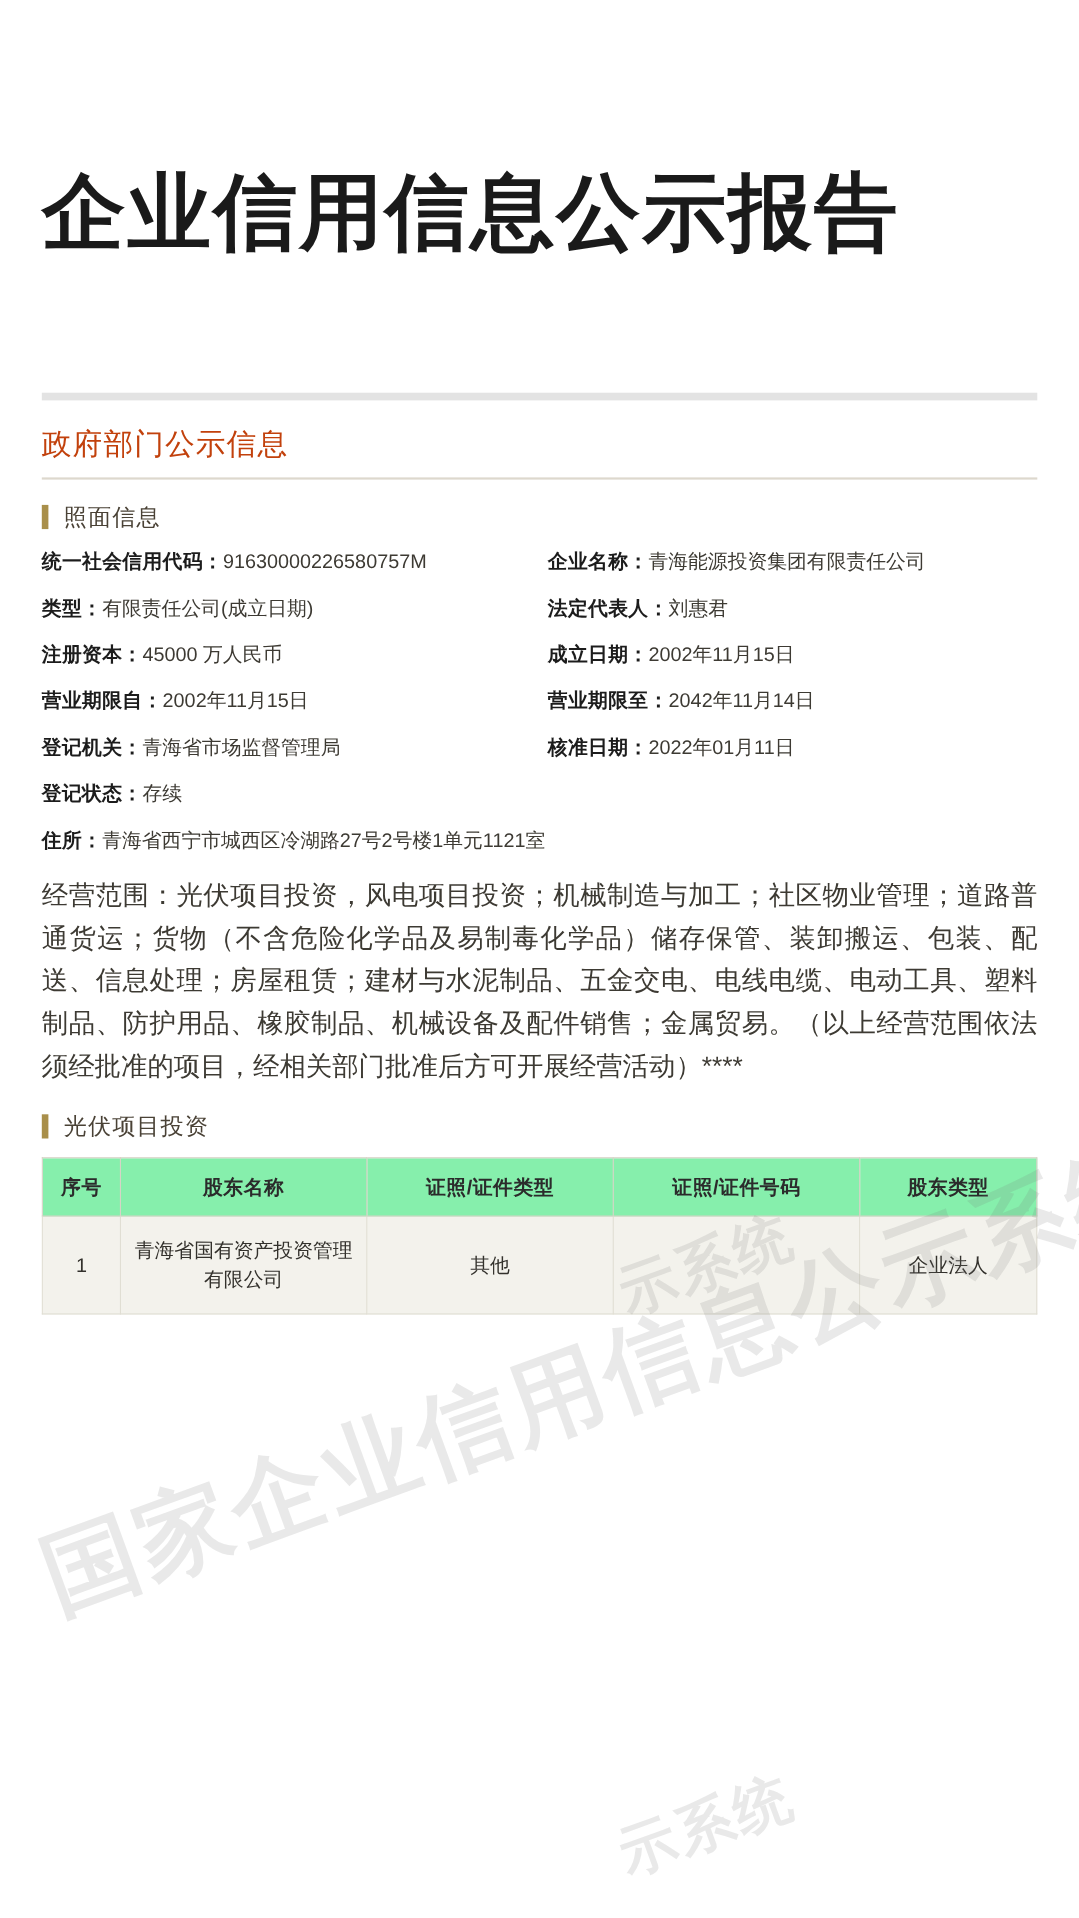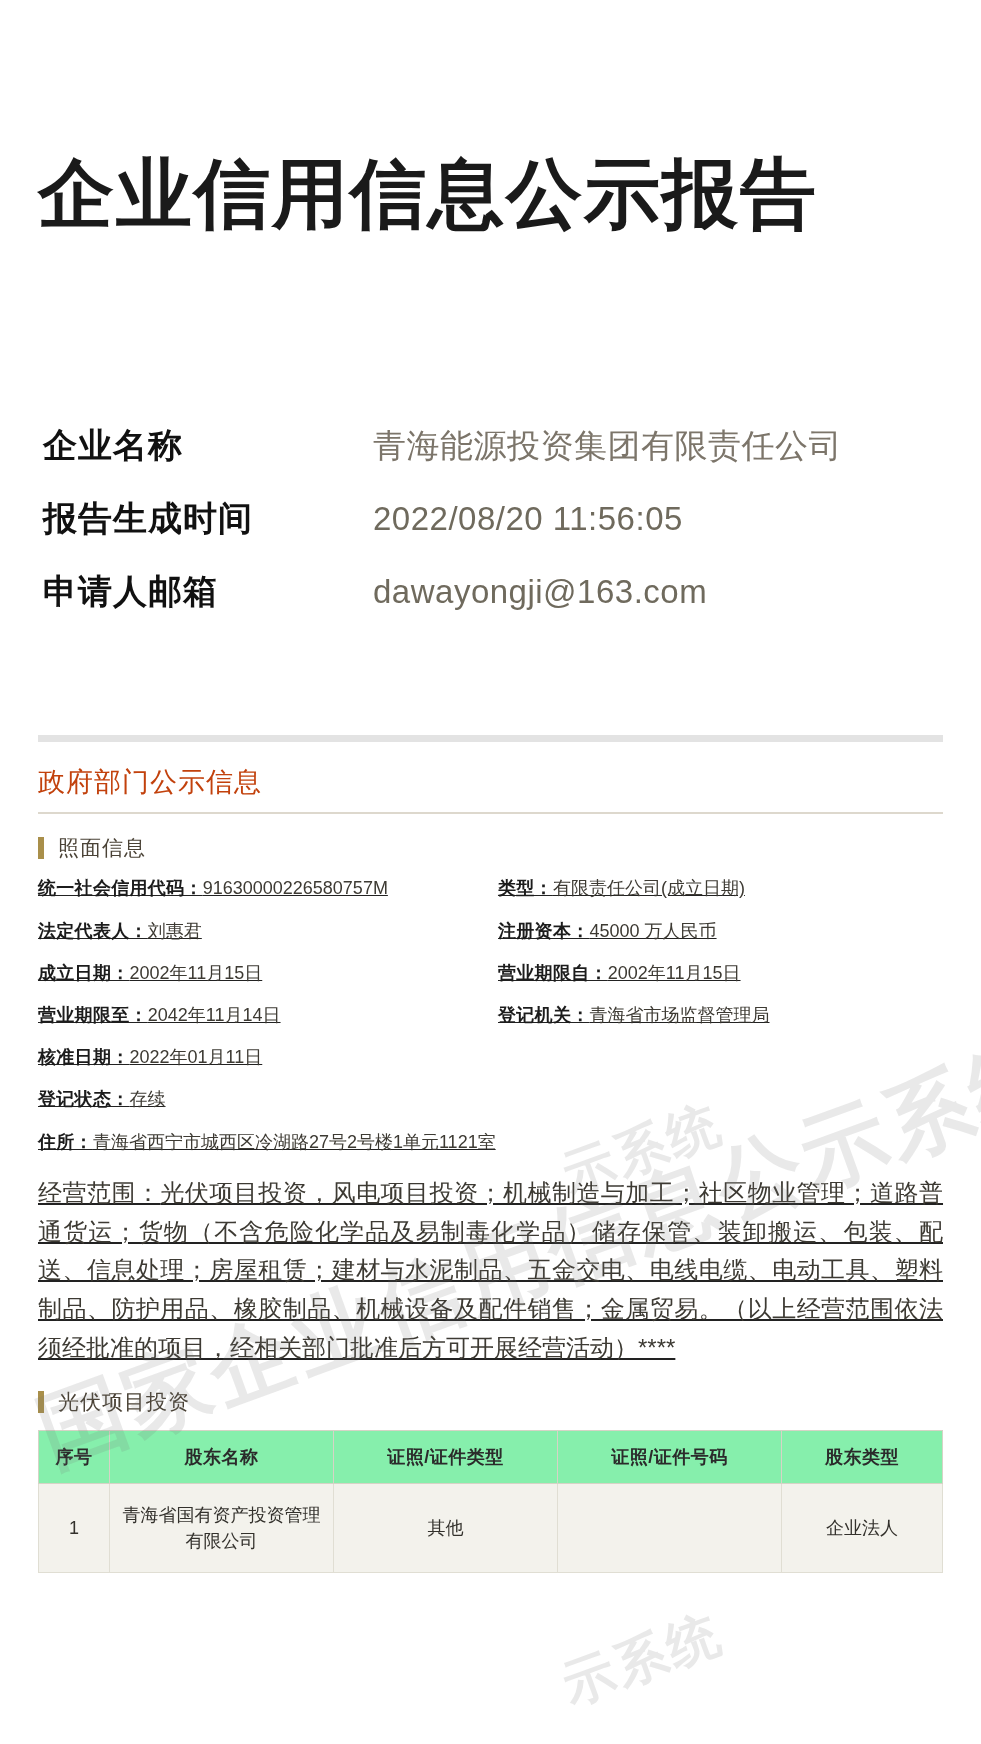--- a/index.html
+++ b/index.html
@@ -99,21 +99,20 @@
     letter-spacing: 1px;
   }
 
   
   .info-grid {
     display: grid;
     grid-template-columns: 460px 1fr;
     row-gap: 17px;
     font-size: 18px;
     line-height: 1.4;
-    text-decoration: underline;
   }
   .info-item {
     color: #3a3a3a;
   }
   .info-item .k {
     font-weight: bold;
     color: #1c1c1c;
     letter-spacing: 0.3px;
   }
   .info-item .v {
@@ -195,48 +194,37 @@
 <body>
 
 <div class="page">
 
   <div class="watermark wm1">国家企业信用信息公示系统</div>
   <div class="watermark wm2">示系统</div>
   <div class="watermark wm3">示系统</div>
 
   <h1 class="doc-title">企业信用信息公示报告</h1>
 
-  <div class="summary">
-    <div class="summary-row">
-      <div class="summary-label">企业名称</div>
-      <div class="summary-value company">青海能源投资集团有限责任公司</div>
-    </div>
-    <div class="summary-row">
-      <div class="summary-label">报告生成时间</div>
-      <div class="summary-value">2022/08/20 11:56:05</div>
-    </div>
-    <div class="summary-row">
-      <div class="summary-label">申请人邮箱</div>
-      <div class="summary-value">dawayongji@163.com</div>
-    </div>
-  </div>
 
   <div class="hr-thick"></div>
 
   <div class="section-title">政府部门公示信息</div>
   <div class="hr-thin"></div>
 
   <div class="subsection">
     <span class="sub-bar"></span>
     <span class="sub-label">照面信息</span>
   </div>
 
   <div class="info-grid">
     <div class="info-item">
       <span class="k">统一社会信用代码：</span><span class="v">91630000226580757M</span>
+    </div>
+    <div class="info-item">
+      <span class="k">企业名称：</span><span class="v">青海能源投资集团有限责任公司</span>
     </div>
     <div class="info-item">
       <span class="k">类型：</span><span class="v">有限责任公司(成立日期)</span>
     </div>
     <div class="info-item">
       <span class="k">法定代表人：</span><span class="v">刘惠君</span>
     </div>
     <div class="info-item">
       <span class="k">注册资本：</span><span class="v">45000 万人民币</span>
     </div>

